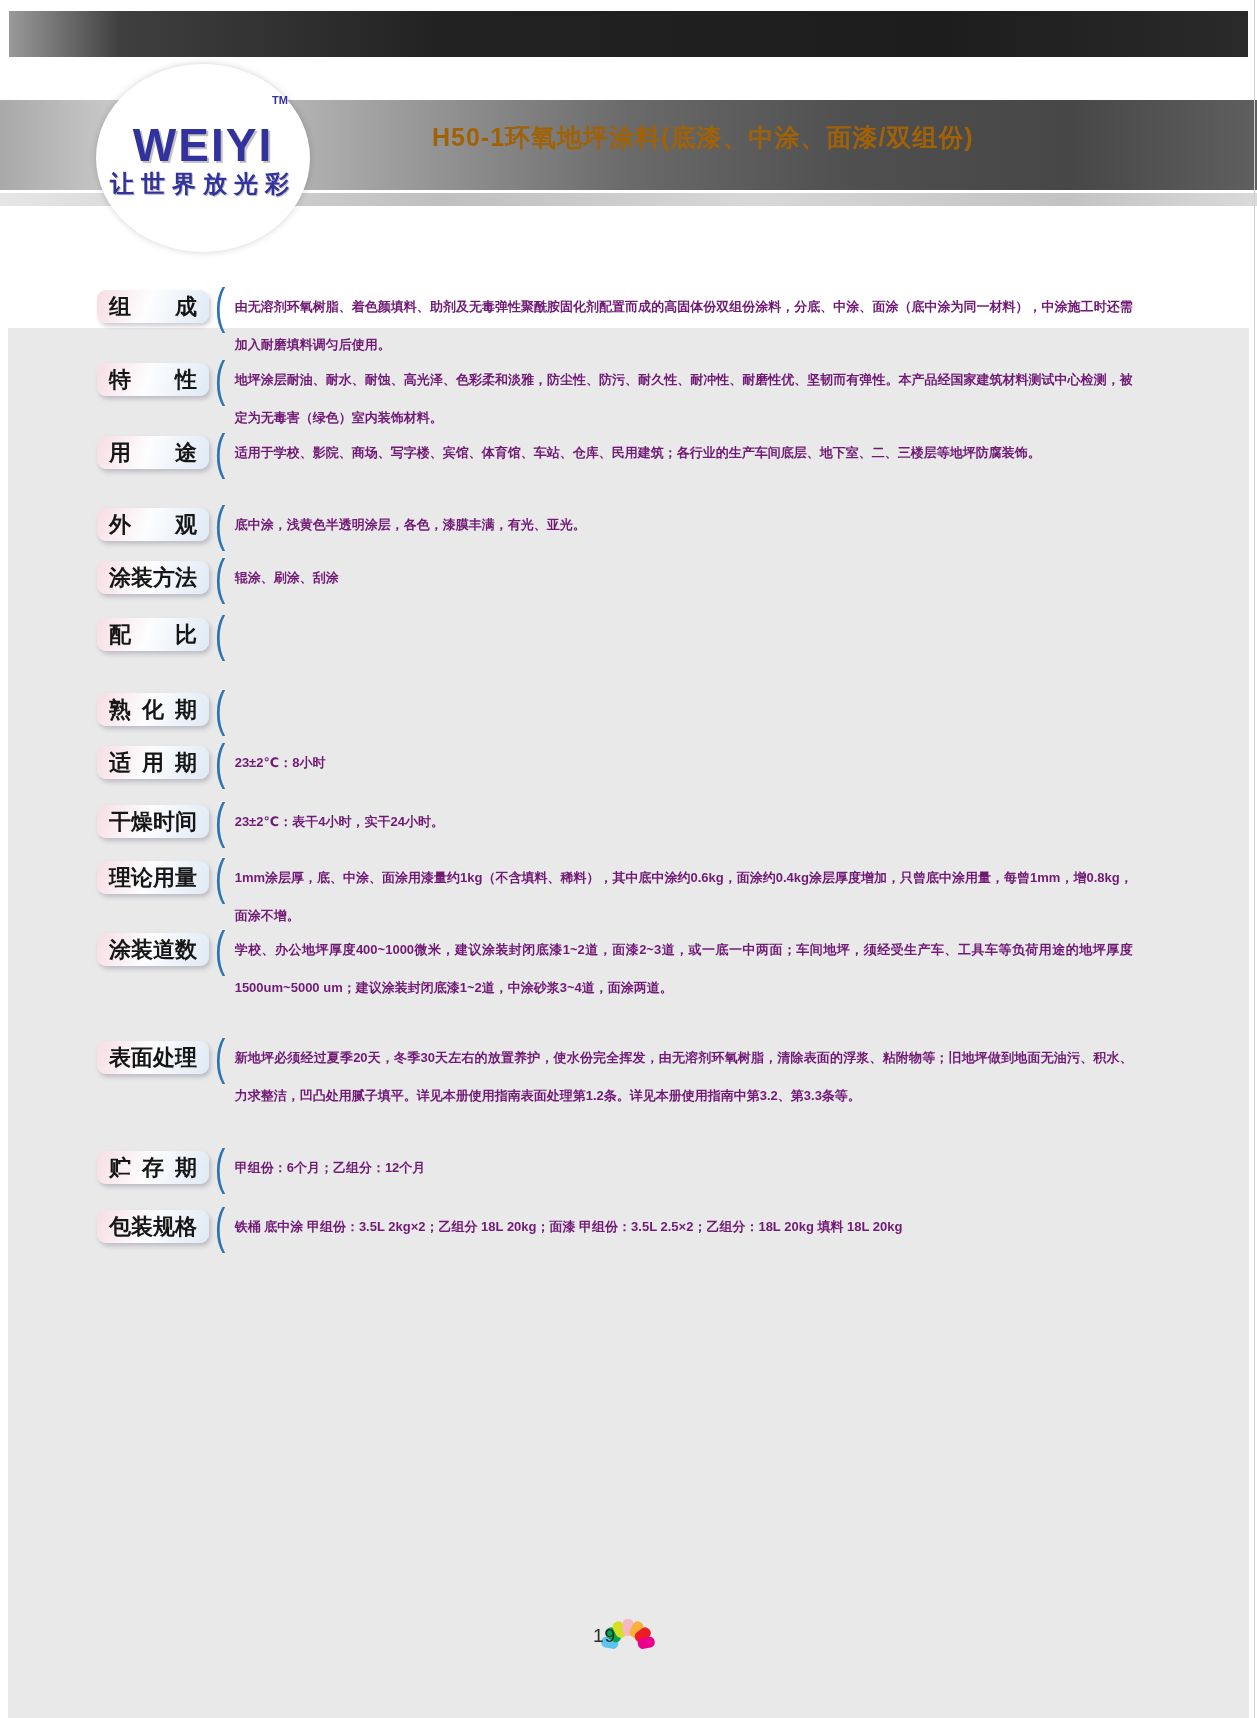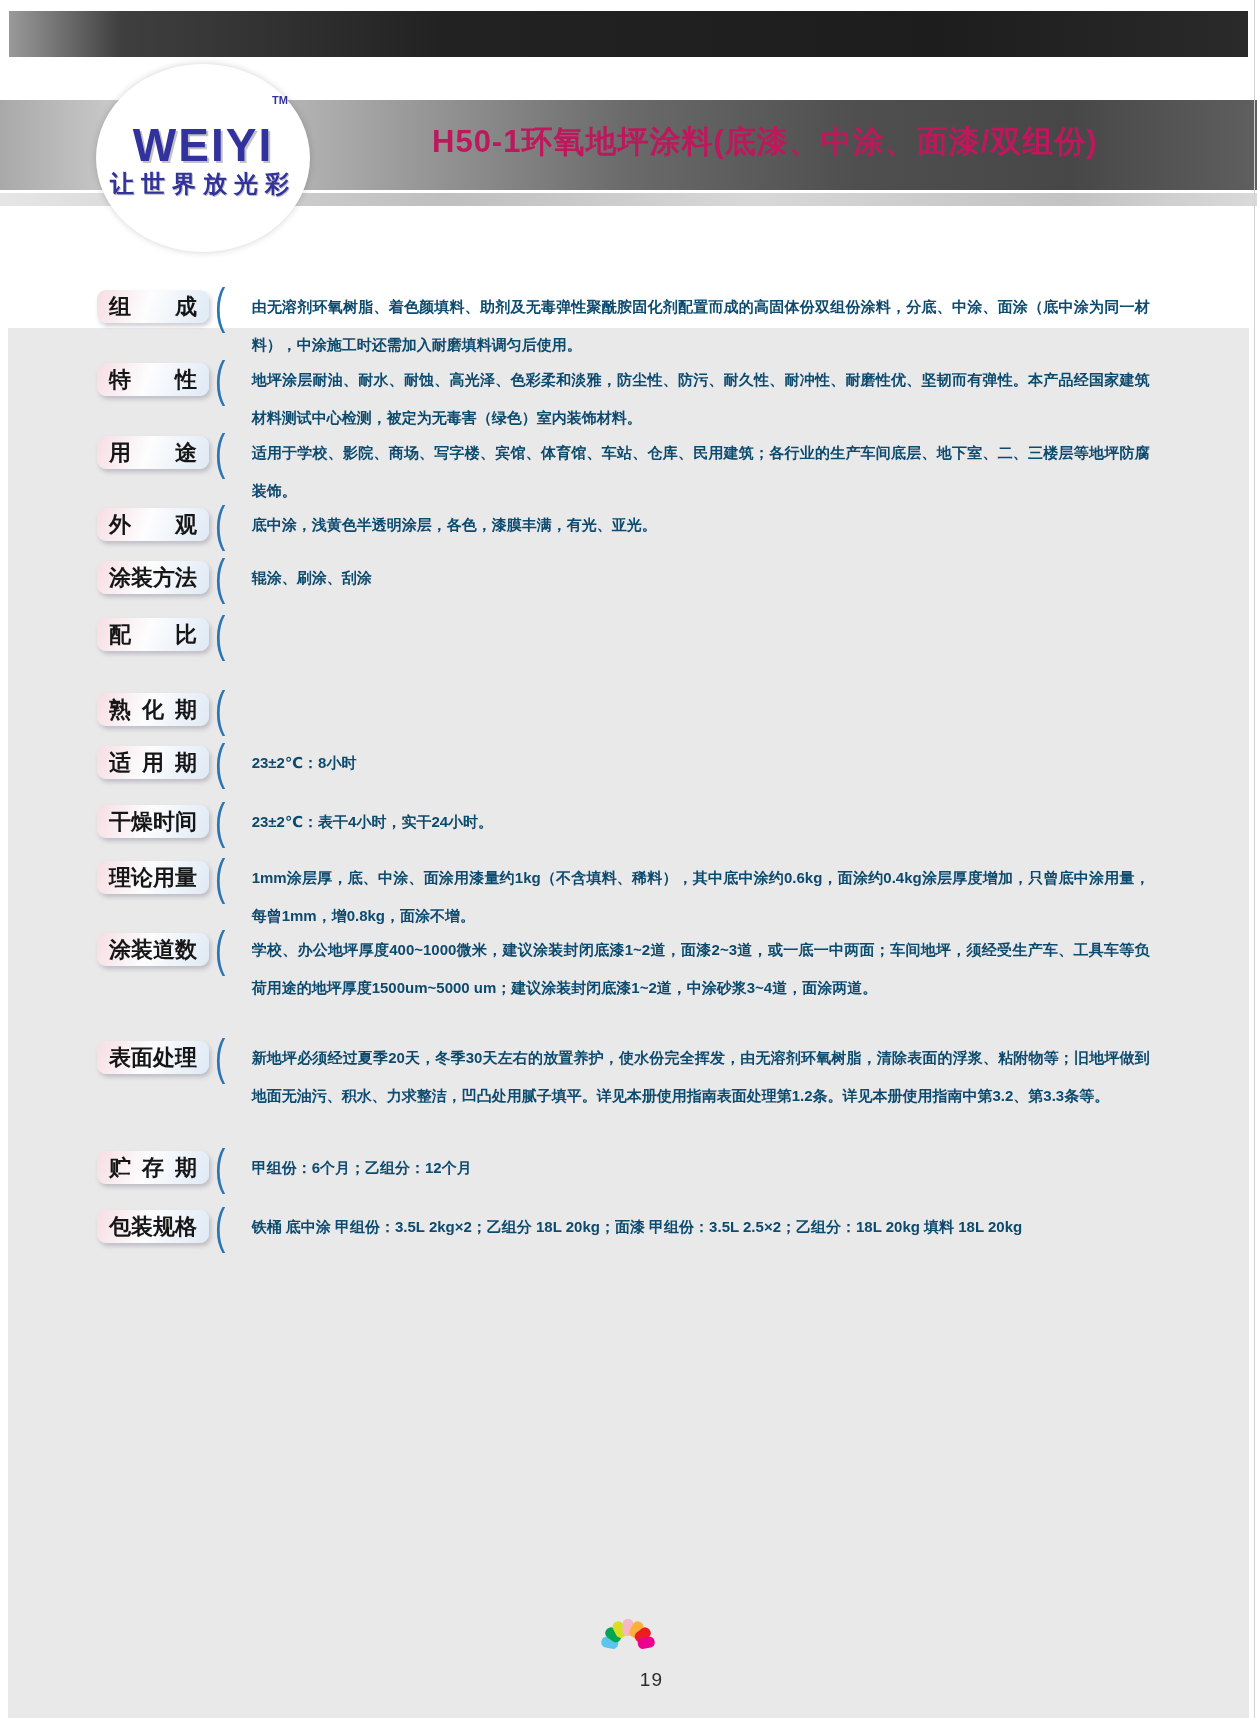--- a/index.html
+++ b/index.html
@@ -13,21 +13,21 @@
     position:absolute;left:9px;right:9px;top:11px;height:46px;
     background:linear-gradient(90deg,#9a9a9a 0%,#3f3f3f 9%,#222222 35%,#1d1d1d 75%,#2a2a2a 100%);
   }
   
   .header-bar{
     position:absolute;left:0;right:0;top:100px;height:90px;
     background:linear-gradient(90deg,#a9a9a9 0%,#d3d3d3 12%,#9b9b9b 32%,#6a6a6a 50%,#4f4f4f 68%,#474747 85%,#5f5f5f 100%);
   }
   .header-title{
     position:absolute;left:432px;top:121px;
-    font-size:31px;font-weight:bold;color:#be185d;letter-spacing:1px;white-space:nowrap;
+    font-size:25px;font-weight:bold;color:#a16207;letter-spacing:1px;white-space:nowrap;
   }
   .header-substrip{
     position:absolute;left:0;right:0;top:193px;height:13px;
     background:linear-gradient(90deg,#e6e6e6 0%,#bfbfbf 35%,#d8d8d8 60%,#c3c3c3 85%,#dadada 100%);
   }
   
   .logo-ellipse{
     position:absolute;left:96px;top:64px;width:214px;height:188px;
     background:#ffffff;border-radius:50%;
     box-shadow:0 0 7px rgba(0,0,0,0.18);
@@ -65,30 +65,30 @@
   .badge-label{
     display:flex;justify-content:space-between;width:100%;
     font-size:22px;font-weight:bold;color:#161616;line-height:33px;
   }
   .paren{
     flex:0 0 auto;margin-left:6px;
     font-size:50px;line-height:40px;color:#2e74b2;font-weight:400;
     transform:scaleX(0.62);transform-origin:left center;position:relative;top:-4px;
   }
   .stext{
-    margin-left:20px;width:898px;
-    font-size:15px;font-weight:bold;color:#0c4a6e;line-height:38px;
+    margin-left:3px;width:898px;
+    font-size:13px;font-weight:bold;color:#701a75;line-height:38px;
     margin-top:-2px;text-align:justify;
   }
   
   .footer-fan{position:absolute;left:593px;top:1606px;width:70px;height:44px;}
   .footer-fan svg{display:block;}
   .page-number{
-    position:absolute;left:0;right:0;top:19px;text-align:right;
-    font-size:19px;color:#2b2b2b;letter-spacing:1px;margin-top:44px;
+    position:absolute;left:0;right:0;top:19px;text-align:left;
+    font-size:19px;color:#2b2b2b;letter-spacing:1px;
   }
 </style>
 </head>
 <body>
 
 <div class="page">
 
   <div class="top-dark-bar"></div>
 
   <div class="header-bar"></div>

